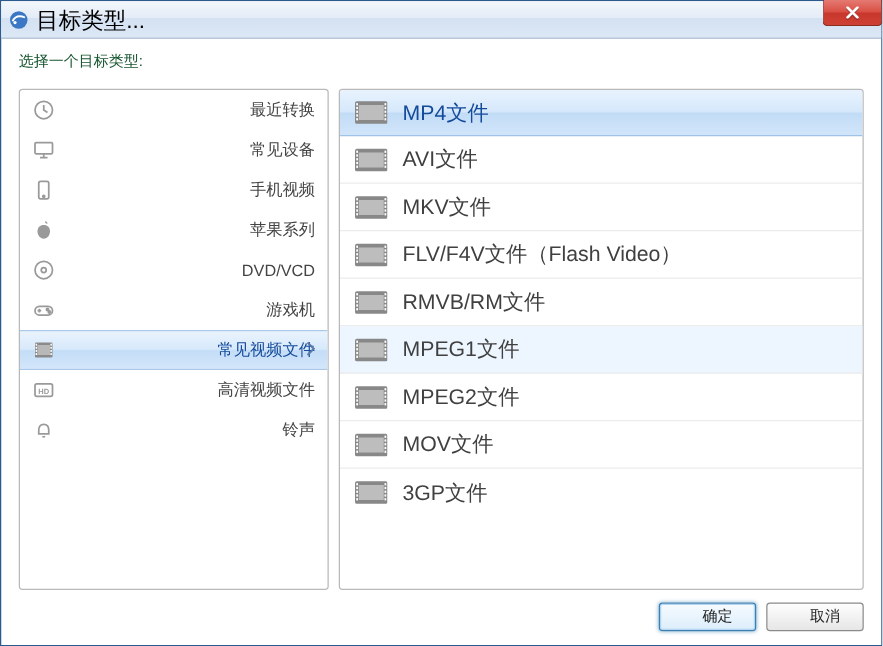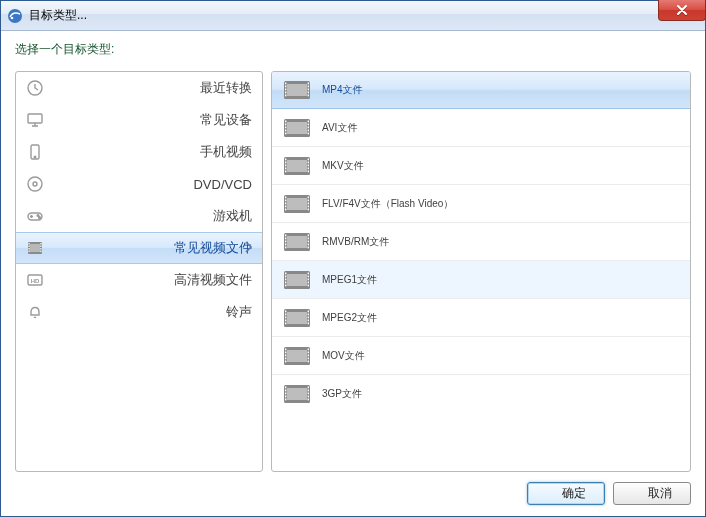--- a/index.html
+++ b/index.html
@@ -27,21 +27,21 @@
     align-items: center;
     padding-left: 6px;
     position: relative;
   }
   .app-icon {
     width: 16px; height: 16px;
     margin-right: 6px;
     display: inline-flex; align-items: center; justify-content: center;
   }
   .title-text {
-    font-size: 12px;
+    font-size: 18px;
     color: #000;
   }
   .close-btn {
     position: absolute;
     right: -1px;
     top: -1px;
     width: 48px;
     height: 21px;
     background: linear-gradient(to bottom, #e47a72 0%, #d94f44 48%, #c8372b 52%, #cf4034 100%);
     border: 1px solid #8b2c22;
@@ -134,21 +134,21 @@
   .fmt-item.selected {
     background: linear-gradient(to bottom, #e9f3fe 0%, #d5e8fb 48%, #c2dcf6 52%, #d1e5fa 100%);
     border-top: 1px solid #9fc2e8;
     border-bottom: 1px solid #9fc2e8;
     color: #134a9a;
     margin-top: -1px;
   }
   .fmt-item.hover {
     background: #edf5fe;
   }
-  .fmt-label { font-size: 10px; }
+  .fmt-label { font-size: 17px; }
 
   .footer {
     height: 36px;
     display: flex;
     justify-content: flex-end;
     align-items: center;
     gap: 8px;
     padding-top: 6px;
   }
   .btn {
@@ -224,20 +224,29 @@
                 <svg width="18" height="18" viewBox="0 0 18 18" fill="none" stroke="#9a9a9a" stroke-width="1.4">
                   <rect x="5" y="2" width="8" height="14" rx="1.5"></rect>
                   <circle cx="9" cy="14" r="0.8" fill="#9a9a9a"></circle>
                 </svg>
               </span>
               <span class="cat-label">手机视频</span>
             </div>
             <div class="cat-item">
               <span class="cat-icon">
                 <svg width="18" height="18" viewBox="0 0 18 18" fill="none" stroke="#9a9a9a" stroke-width="1.4">
+                  <path d="M9 5 C6 5 4 7 4 10 C4 13 6 16 9 16 C12 16 14 13 14 10 C14 7 12 5 9 5 Z" fill="#9a9a9a" stroke="none"></path>
+                  <path d="M10 2 Q12 2 12 4 Q10 4 10 2" fill="#9a9a9a" stroke="none"></path>
+                </svg>
+              </span>
+              <span class="cat-label">苹果系列</span>
+            </div>
+            <div class="cat-item">
+              <span class="cat-icon">
+                <svg width="18" height="18" viewBox="0 0 18 18" fill="none" stroke="#9a9a9a" stroke-width="1.4">
                   <circle cx="9" cy="9" r="7"></circle>
                   <circle cx="9" cy="9" r="2"></circle>
                 </svg>
               </span>
               <span class="cat-label">DVD/VCD</span>
             </div>
             <div class="cat-item">
               <span class="cat-icon">
                 <svg width="18" height="18" viewBox="0 0 18 18" fill="none" stroke="#9a9a9a" stroke-width="1.4">
                   <rect x="2" y="6" width="14" height="7" rx="3.5"></rect>

